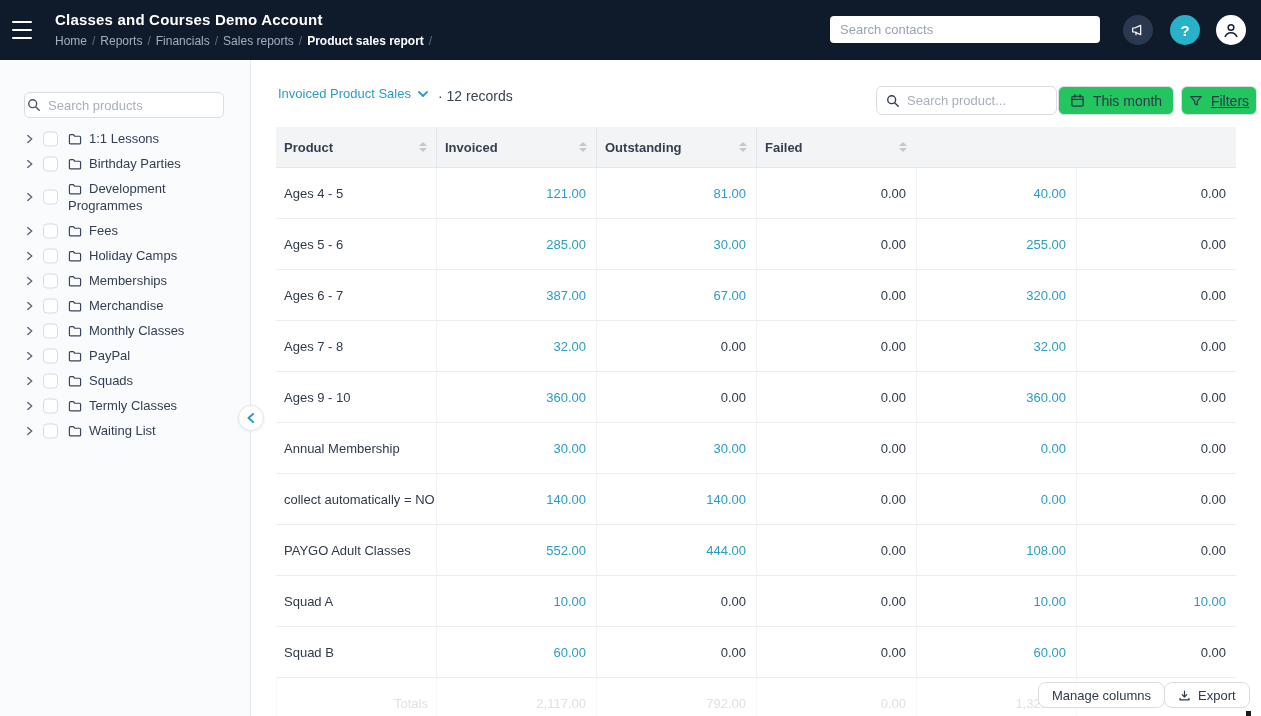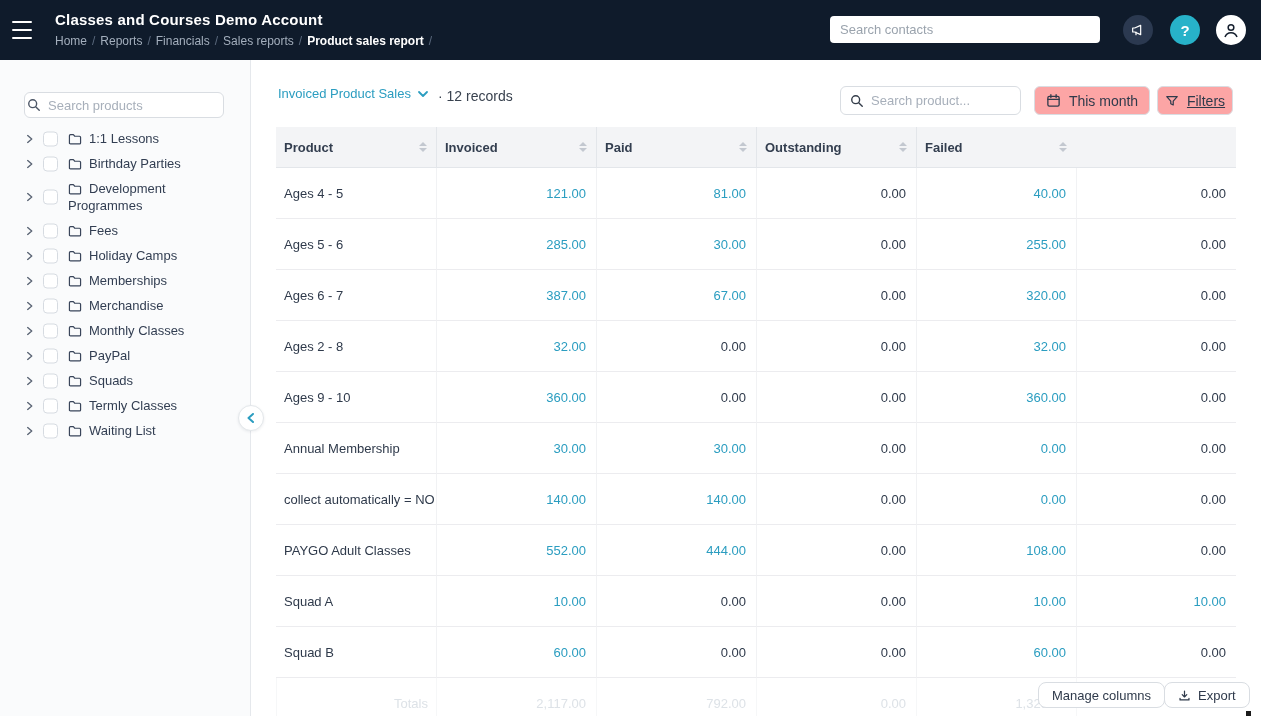--- a/index.html
+++ b/index.html
@@ -34,25 +34,25 @@
   .tree-chevron { position: absolute; left: 25px; top: 50%; transform: translateY(-50%); background: none; border: none; padding: 0; cursor: pointer; line-height: 0; }
   .tree-check { position: absolute; left: 43px; top: 50%; transform: translateY(-50%); width: 15px; height: 15px; background: #fff; border: 1px solid #d6dbe1; border-radius: 4px; cursor: pointer; }
   .tree-label-wrap { font-size: 13px; color: #323e52; line-height: 17px; }
   .tree-folder { display: inline-block; vertical-align: -2px; margin-right: 7px; line-height: 0; }
   .collapse-btn { position: absolute; left: 238px; top: 345px; width: 26px; height: 26px; border-radius: 50%; background: #fff; border: 1px solid #e3e7ea; box-shadow: 0 1px 3px rgba(20,40,60,.08); color: #2b9dc0; font-size: 14px; font-weight: 700; display: flex; align-items: center; justify-content: center; cursor: pointer; z-index: 5; }
 
   
   .main { position: absolute; top: 60px; left: 252px; width: 1009px; height: 656px; background: #fff; }
   .report-select { position: absolute; left: 26px; top: 26px; display: flex; align-items: center; gap: 6px; color: #2b9dc0; font-size: 13px; cursor: pointer; }
   .records-count { position: absolute; left: 186px; top: 28px; font-size: 14px; color: #39424f; }
-  .prod-search { position: absolute; left: 588px; top: 26px; width: 181px; height: 29px; background: #fff; border: 1px solid #d9dde2; border-radius: 6px; display: flex; align-items: center; padding: 0 9px; }
+  .prod-search { position: absolute; left: 624px; top: 26px; width: 181px; height: 29px; background: #fff; border: 1px solid #d9dde2; border-radius: 6px; display: flex; align-items: center; padding: 0 9px; }
   .prod-search svg { margin-right: 7px; flex: 0 0 auto; }
   .prod-search input { border: none; outline: none; width: 100%; font-size: 13px; color: #2f3a4b; background: transparent; }
   .prod-search input::placeholder { color: #a7afba; }
-  .tool-btn { position: absolute; top: 26px; height: 29px; background: #fca5a5; border: 1px solid #d9dde2; border-radius: 6px; display: flex; align-items: center; justify-content: center; gap: 8px; font-size: 14px; color: #2f3a4b; cursor: pointer; }
+  .tool-btn { position: absolute; top: 26px; height: 29px; background: #22c55e; border: 1px solid #d9dde2; border-radius: 6px; display: flex; align-items: center; justify-content: center; gap: 8px; font-size: 14px; color: #2f3a4b; cursor: pointer; margin-left: 24px; }
   .btn-month { left: 782px; width: 116px; }
   .btn-filters { left: 905px; width: 76px; text-decoration: underline; }
 
   
   .table { position: absolute; left: 24px; top: 67px; width: 960px; }
   .trow { display: grid; grid-template-columns: repeat(6, 160px); }
   .thead { background: #f3f4f6; border-bottom: 1px solid #e3e6ea; }
   .th { position: relative; height: 40px; display: flex; align-items: center; padding: 0 8px; font-size: 13px; font-weight: 700; color: #333e4f; border-left: 1px solid #e3e6ea; cursor: pointer; }
   .th:first-child { border-left: none; }
   .sort-ic { position: absolute; right: 9px; top: 50%; transform: translateY(-50%); display: flex; flex-direction: column; gap: 2px; }
@@ -371,27 +371,20 @@
   </div>
 
   <div class="th">
     <span class="th-txt">Invoiced</span>
     <span class="sort-ic">
             <i class="up"></i>
             <i class="dn"></i>
           </span>
   </div>
 
-  <div class="th">
-    <span class="th-txt">Paid</span>
-    <span class="sort-ic">
-            <i class="up"></i>
-            <i class="dn"></i>
-          </span>
-  </div>
 
 
   <div class="th">
     <span class="th-txt">Outstanding</span>
     <span class="sort-ic">
             <i class="up"></i>
             <i class="dn"></i>
           </span>
   </div>
 
@@ -422,21 +415,21 @@
         </div>
         <div class="trow">
           <div class="td">Ages 6 - 7</div>
           <div class="td num link">387.00</div>
           <div class="td num link">67.00</div>
           <div class="td num">0.00</div>
           <div class="td num link">320.00</div>
           <div class="td num">0.00</div>
         </div>
         <div class="trow">
-          <div class="td">Ages 2 - 8</div>
+          <div class="td">Ages 7 - 8</div>
           <div class="td num link">32.00</div>
           <div class="td num">0.00</div>
           <div class="td num">0.00</div>
           <div class="td num link">32.00</div>
           <div class="td num">0.00</div>
         </div>
         <div class="trow">
           <div class="td">Ages 9 - 10</div>
           <div class="td num link">360.00</div>
           <div class="td num">0.00</div>

